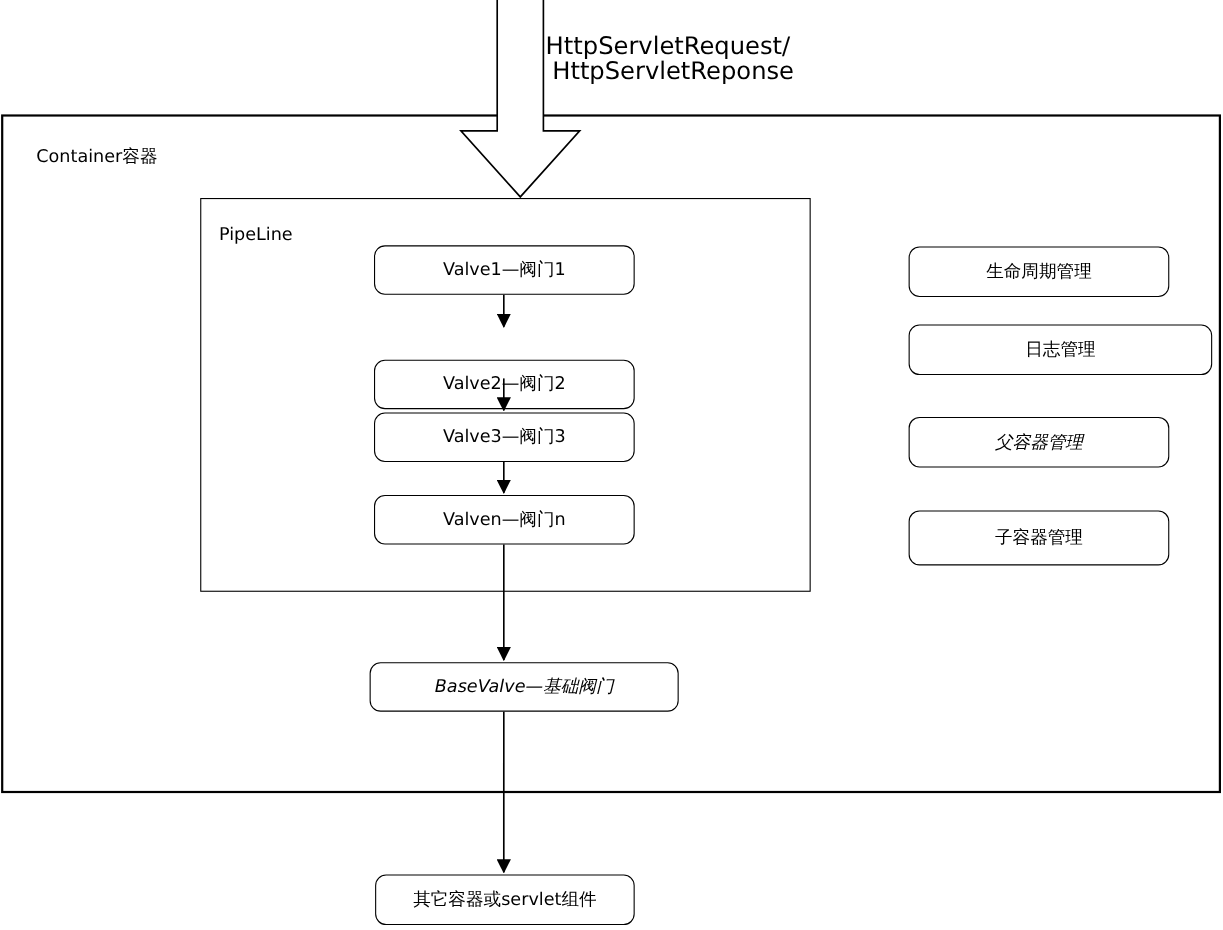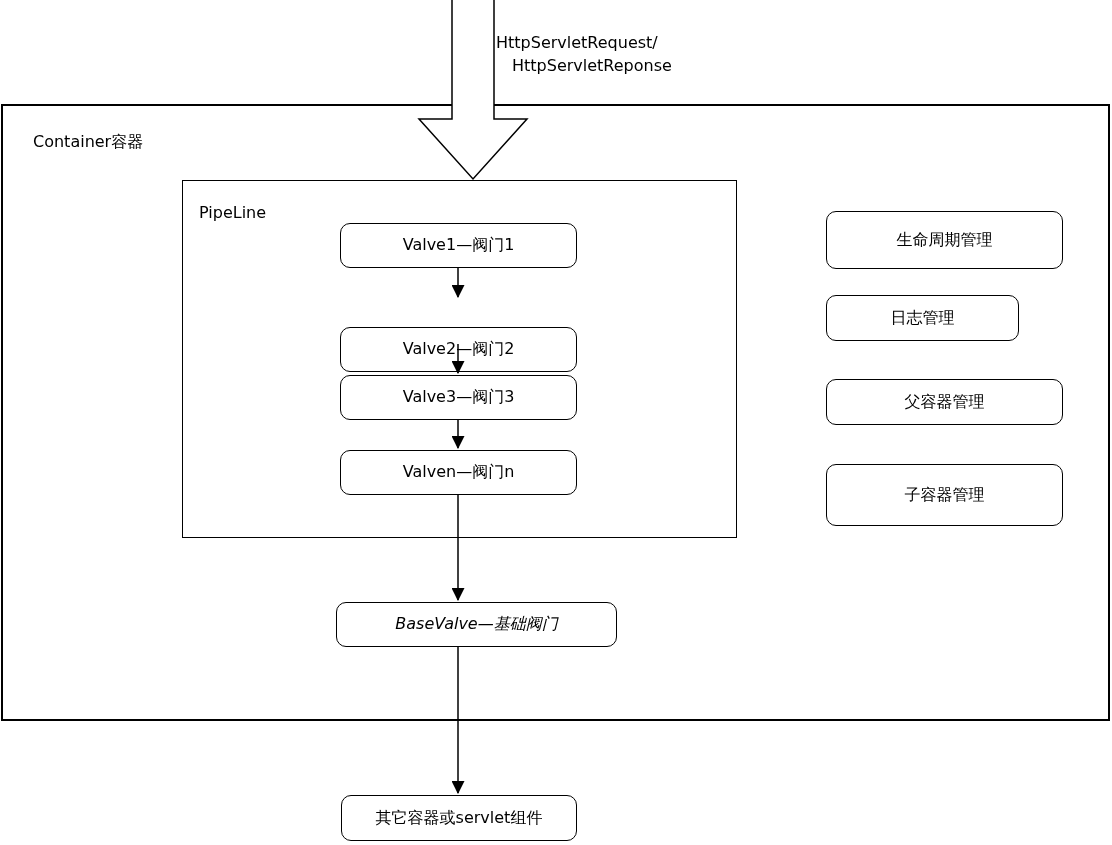--- a/index.html
+++ b/index.html
@@ -35,25 +35,25 @@
   .floating-label {
     position: absolute;
     font-size: 16px;
     white-space: nowrap;
     z-index: 3;
   }
   .request-label {
     position: absolute;
     left: 496px;
     top: 31px;
-    font-size: 16px;
+    font-size: 22px;
     line-height: 23px;
     z-index: 3;
   }
-  .request-label .line2 { padding-left: 16px; }
+  .request-label .line2 { padding-left: 6px; }
   .overlay {
     position: absolute;
     left: 0; top: 0;
     width: 1112px; height: 845px;
     pointer-events: none;
     z-index: 4;
   }
 </style>
 </head>
 <body>
@@ -68,24 +68,24 @@
 
   <div class="node" style="left:340px; top:223px; width:237px; height:45px;">Valve1—阀门1</div>
   <div class="node" style="left:340px; top:299px; width:237px; height:45px;margin-top:28px;">Valve2—阀门2</div>
   <div class="node" style="left:340px; top:375px; width:237px; height:45px;">Valve3—阀门3</div>
   <div class="node" style="left:340px; top:450px; width:237px; height:45px;text-align:right;">Valven—阀门n</div>
 
   <div class="node" style="left:336px; top:602px; width:281px; height:45px;font-style:italic;">BaseValve—基础阀门</div>
 
   <div class="node" style="left:341px; top:795px; width:236px; height:46px;">其它容器或servlet组件</div>
 
-  <div class="node" style="left:826px; top:211px; width:237px; height:58px;">生命周期管理</div>
-  <div class="node" style="left:826px; top:295px; width:193px; height:46px;">日志管理</div>
-  <div class="node" style="left:826px; top:379px; width:237px; height:46px;">父容器管理</div>
-  <div class="node" style="left:826px; top:464px; width:237px; height:62px;text-align:right;">子容器管理</div>
+  <div class="node" style="left:826px; top:224px; width:237px; height:46px;">生命周期管理</div>
+  <div class="node" style="left:826px; top:295px; width:276px; height:46px;">日志管理</div>
+  <div class="node" style="left:826px; top:379px; width:237px; height:46px;font-style:italic;">父容器管理</div>
+  <div class="node" style="left:826px; top:464px; width:237px; height:50px;text-align:right;">子容器管理</div>
 
   <div class="request-label">
     <div class="line1">HttpServletRequest/</div>
     <div class="line2">HttpServletReponse</div>
   </div>
 
   <svg class="overlay" viewBox="0 0 1112 845" xmlns="http://www.w3.org/2000/svg">
     <defs>
       <marker id="arrowhead" viewBox="0 0 12 12" refX="11" refY="6" markerWidth="13" markerHeight="13" orient="auto" markerUnits="userSpaceOnUse">
         <path d="M0,0 L12,6 L0,12 Z" fill="#000000"></path>

